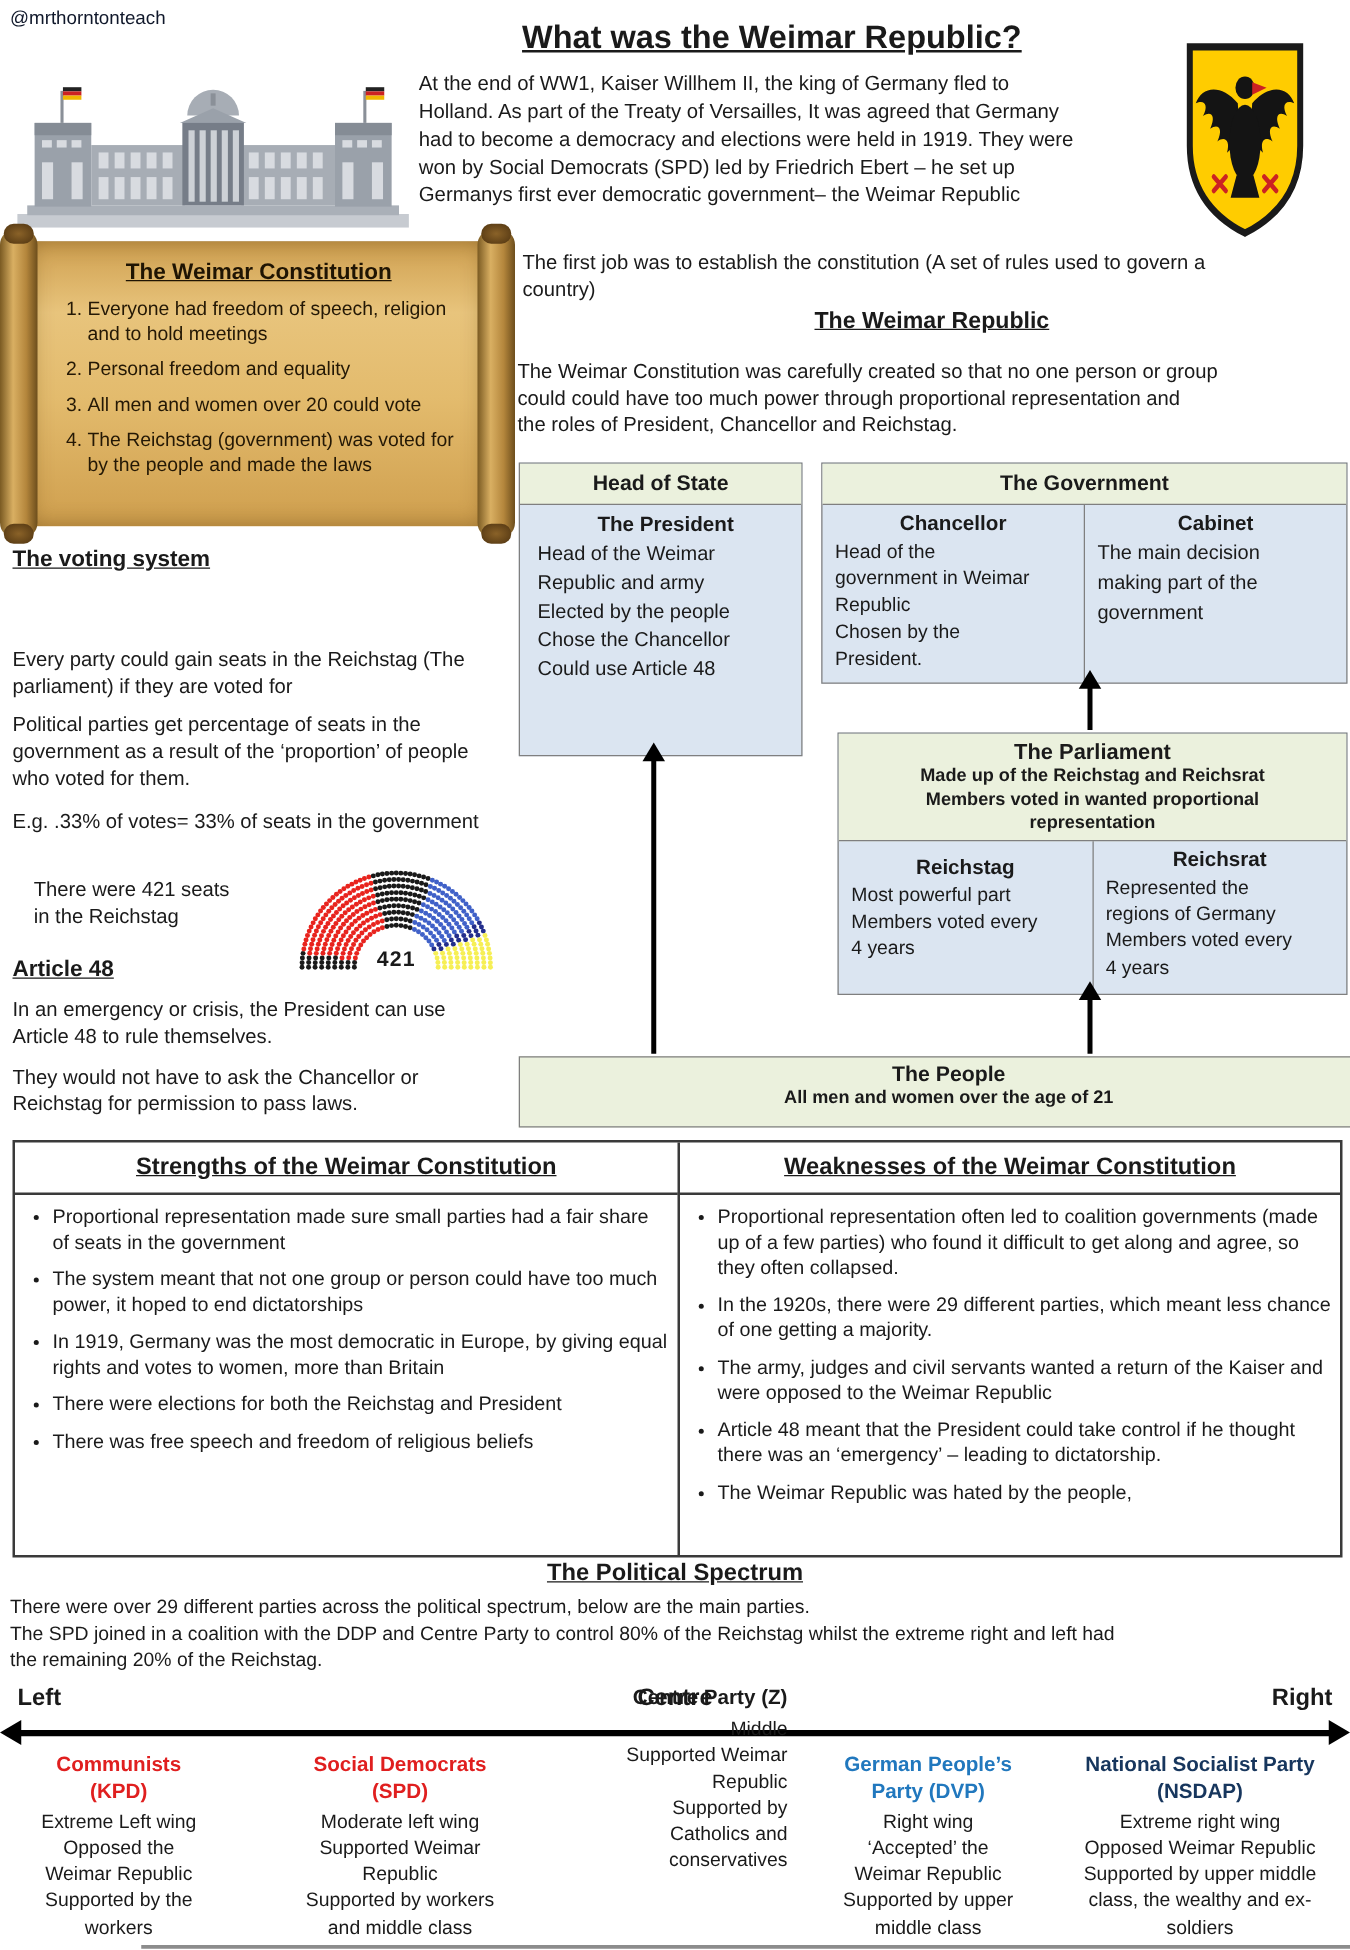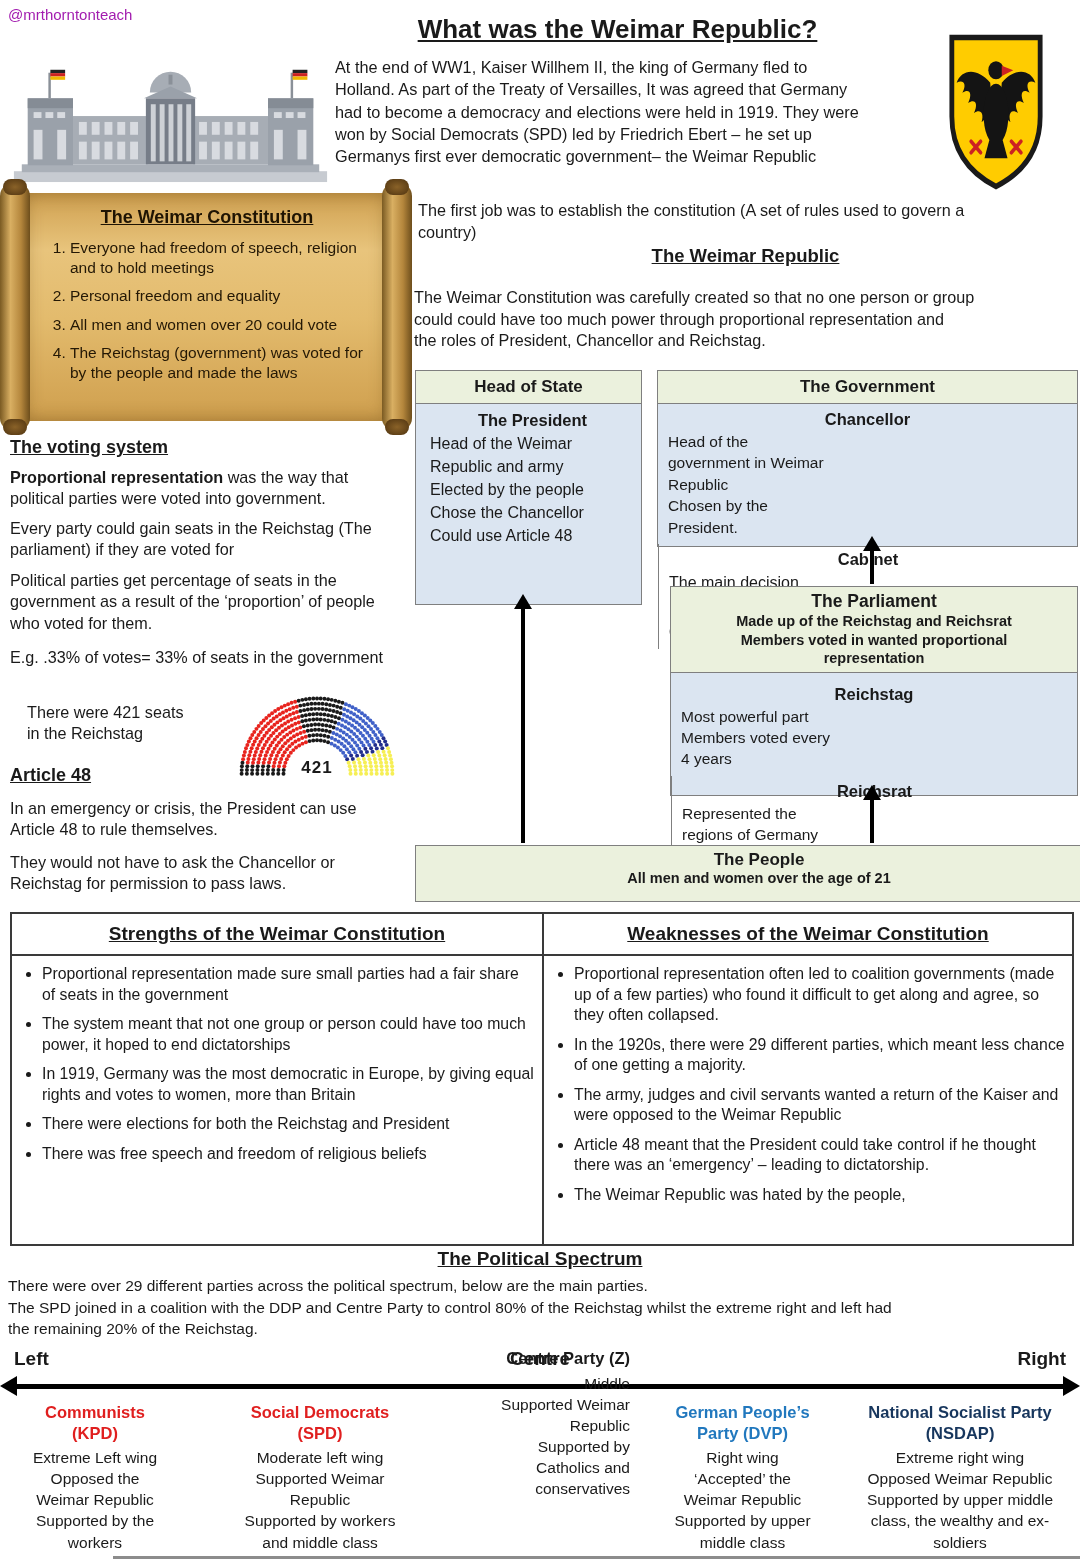--- a/index.html
+++ b/index.html
@@ -21,21 +21,21 @@
   .roll:before,.roll:after{content:"";position:absolute;left:3px;right:3px;height:16px;border-radius:8px;background:radial-gradient(ellipse at center,#8a6228,#4e3310);}
   .roll:before{top:-4px;} .roll:after{bottom:-4px;}
   .parchment{flex:1;background:linear-gradient(180deg,#cfa050,#e8c47c 25%,#e3bb6d 55%,#cf9f4e);margin:10px -6px;padding:8px 20px 8px 22px;box-shadow:inset 0 0 18px rgba(90,60,10,.45);}
   .parchment .ptitle{font-size:18px;font-weight:bold;text-decoration:underline;text-align:center;color:#1f1403;margin-top:6px;}
   .parchment ol{margin:10px 0 0 0;padding-left:24px;color:#241805;font-size:15.5px;line-height:1.26;}
   .parchment ol li{margin-bottom:9px;}
 
   
   .dbox{border:1.6px solid #7f7f7f;background:#dbe5f1;}
   .dbox .hd{background:#ebf1dd;border-bottom:1.6px solid #7f7f7f;font-weight:bold;font-size:17px;text-align:center;padding:6px 4px;}
-  .cells{display:flex;flex-direction:column;}
+  .cells{display:flex;}
   .cells>div{flex:1;padding:6px 10px;}
   .cells>div+div{border-left:1.6px solid #7f7f7f;}
   .cell-title{font-weight:bold;font-size:16.5px;text-align:center;margin-bottom:2px;}
   .cell-text{font-size:15.5px;line-height:1.38;}
   .greenbar{border:1.6px solid #7f7f7f;background:#ebf1dd;text-align:center;padding:4px 2px;}
 
   
   .varrow{position:absolute;width:4px;background:#000;}
   .varrow:before{content:"";position:absolute;top:-13px;left:-7px;border-left:9px solid transparent;border-right:9px solid transparent;border-bottom:15px solid #000;}
 
@@ -49,21 +49,21 @@
 
   
   .axis-label{font-size:19px;font-weight:bold;}
   .harrow-line{position:absolute;height:5px;background:#000;}
   .tri-left{position:absolute;width:0;height:0;border-top:10px solid transparent;border-bottom:10px solid transparent;border-right:17px solid #000;}
   .tri-right{position:absolute;width:0;height:0;border-top:10px solid transparent;border-bottom:10px solid transparent;border-left:17px solid #000;}
   .party{position:absolute;text-align:center;}
   .party .pname{font-size:16.5px;font-weight:bold;line-height:1.25;}
   .party .pdesc{font-size:15.5px;line-height:1.36;margin-top:4px;}
 
-  .handle{font-size:15px;color:#a21caf;}
+  .handle{font-size:15px;color:#0f172a;}
   .seat-label{position:absolute;left:50%;transform:translateX(-50%);bottom:4px;font-weight:bold;font-size:17px;letter-spacing:1px;}
 </style>
 </head>
 <body>
 
 <div id="page">
 
   <div class="abs handle" style="left:8px;top:6px;">@mrthorntonteach</div>
 
   <div class="abs" style="left:8px;top:52px;width:325px;height:135px;">
@@ -245,21 +245,20 @@
   <div class="abs greenbar" style="left:415px;top:845px;width:658px;height:47px;padding-left:14px;">
     <div class="b" style="font-size:17px;">The People</div>
     <div class="b" style="font-size:14.5px;">All men and women over the age of 21</div>
   </div>
 
   <div class="varrow" style="left:521px;top:607px;height:236px;"></div>
   <div class="varrow" style="left:870px;top:549px;height:35px;"></div>
   <div class="varrow" style="left:870px;top:798px;height:45px;"></div>
 
   <h2 class="abs sec-head" style="left:10px;top:437px;">The voting system</h2>
-  <p class="abs" style="left:10px;top:467px;width:392px;font-size:16.2px;line-height:1.32;"><b>Proportional representation</b><span> was the way that political parties were voted into government.</span></p>
   <p class="abs" style="left:10px;top:518px;width:392px;font-size:16.2px;line-height:1.32;">Every party could gain seats in the Reichstag (The parliament) if they are voted for</p>
   <p class="abs" style="left:10px;top:570px;width:392px;font-size:16.2px;line-height:1.32;">Political parties get percentage of seats in the government as a result of the ‘proportion’ of people  who voted for them.</p>
   <p class="abs" style="left:10px;top:647px;width:392px;font-size:16.2px;line-height:1.32;">E.g. .33% of votes= 33% of seats in the government</p>
   <p class="abs pre" style="left:10px;top:702px;width:215px;font-size:16.2px;line-height:1.32;margin-left:17px;">There were 421 seats
 in the Reichstag</p>
 
   <div class="abs" style="left:228px;top:686px;width:178px;height:96px;">
     <svg viewBox="0 0 170 88" width="178" height="96">
         <circle cx="53.0" cy="82.0" r="1.9" fill="#1a1a1a"></circle>
         <circle cx="53.2" cy="78.4" r="1.9" fill="#1a1a1a"></circle>

